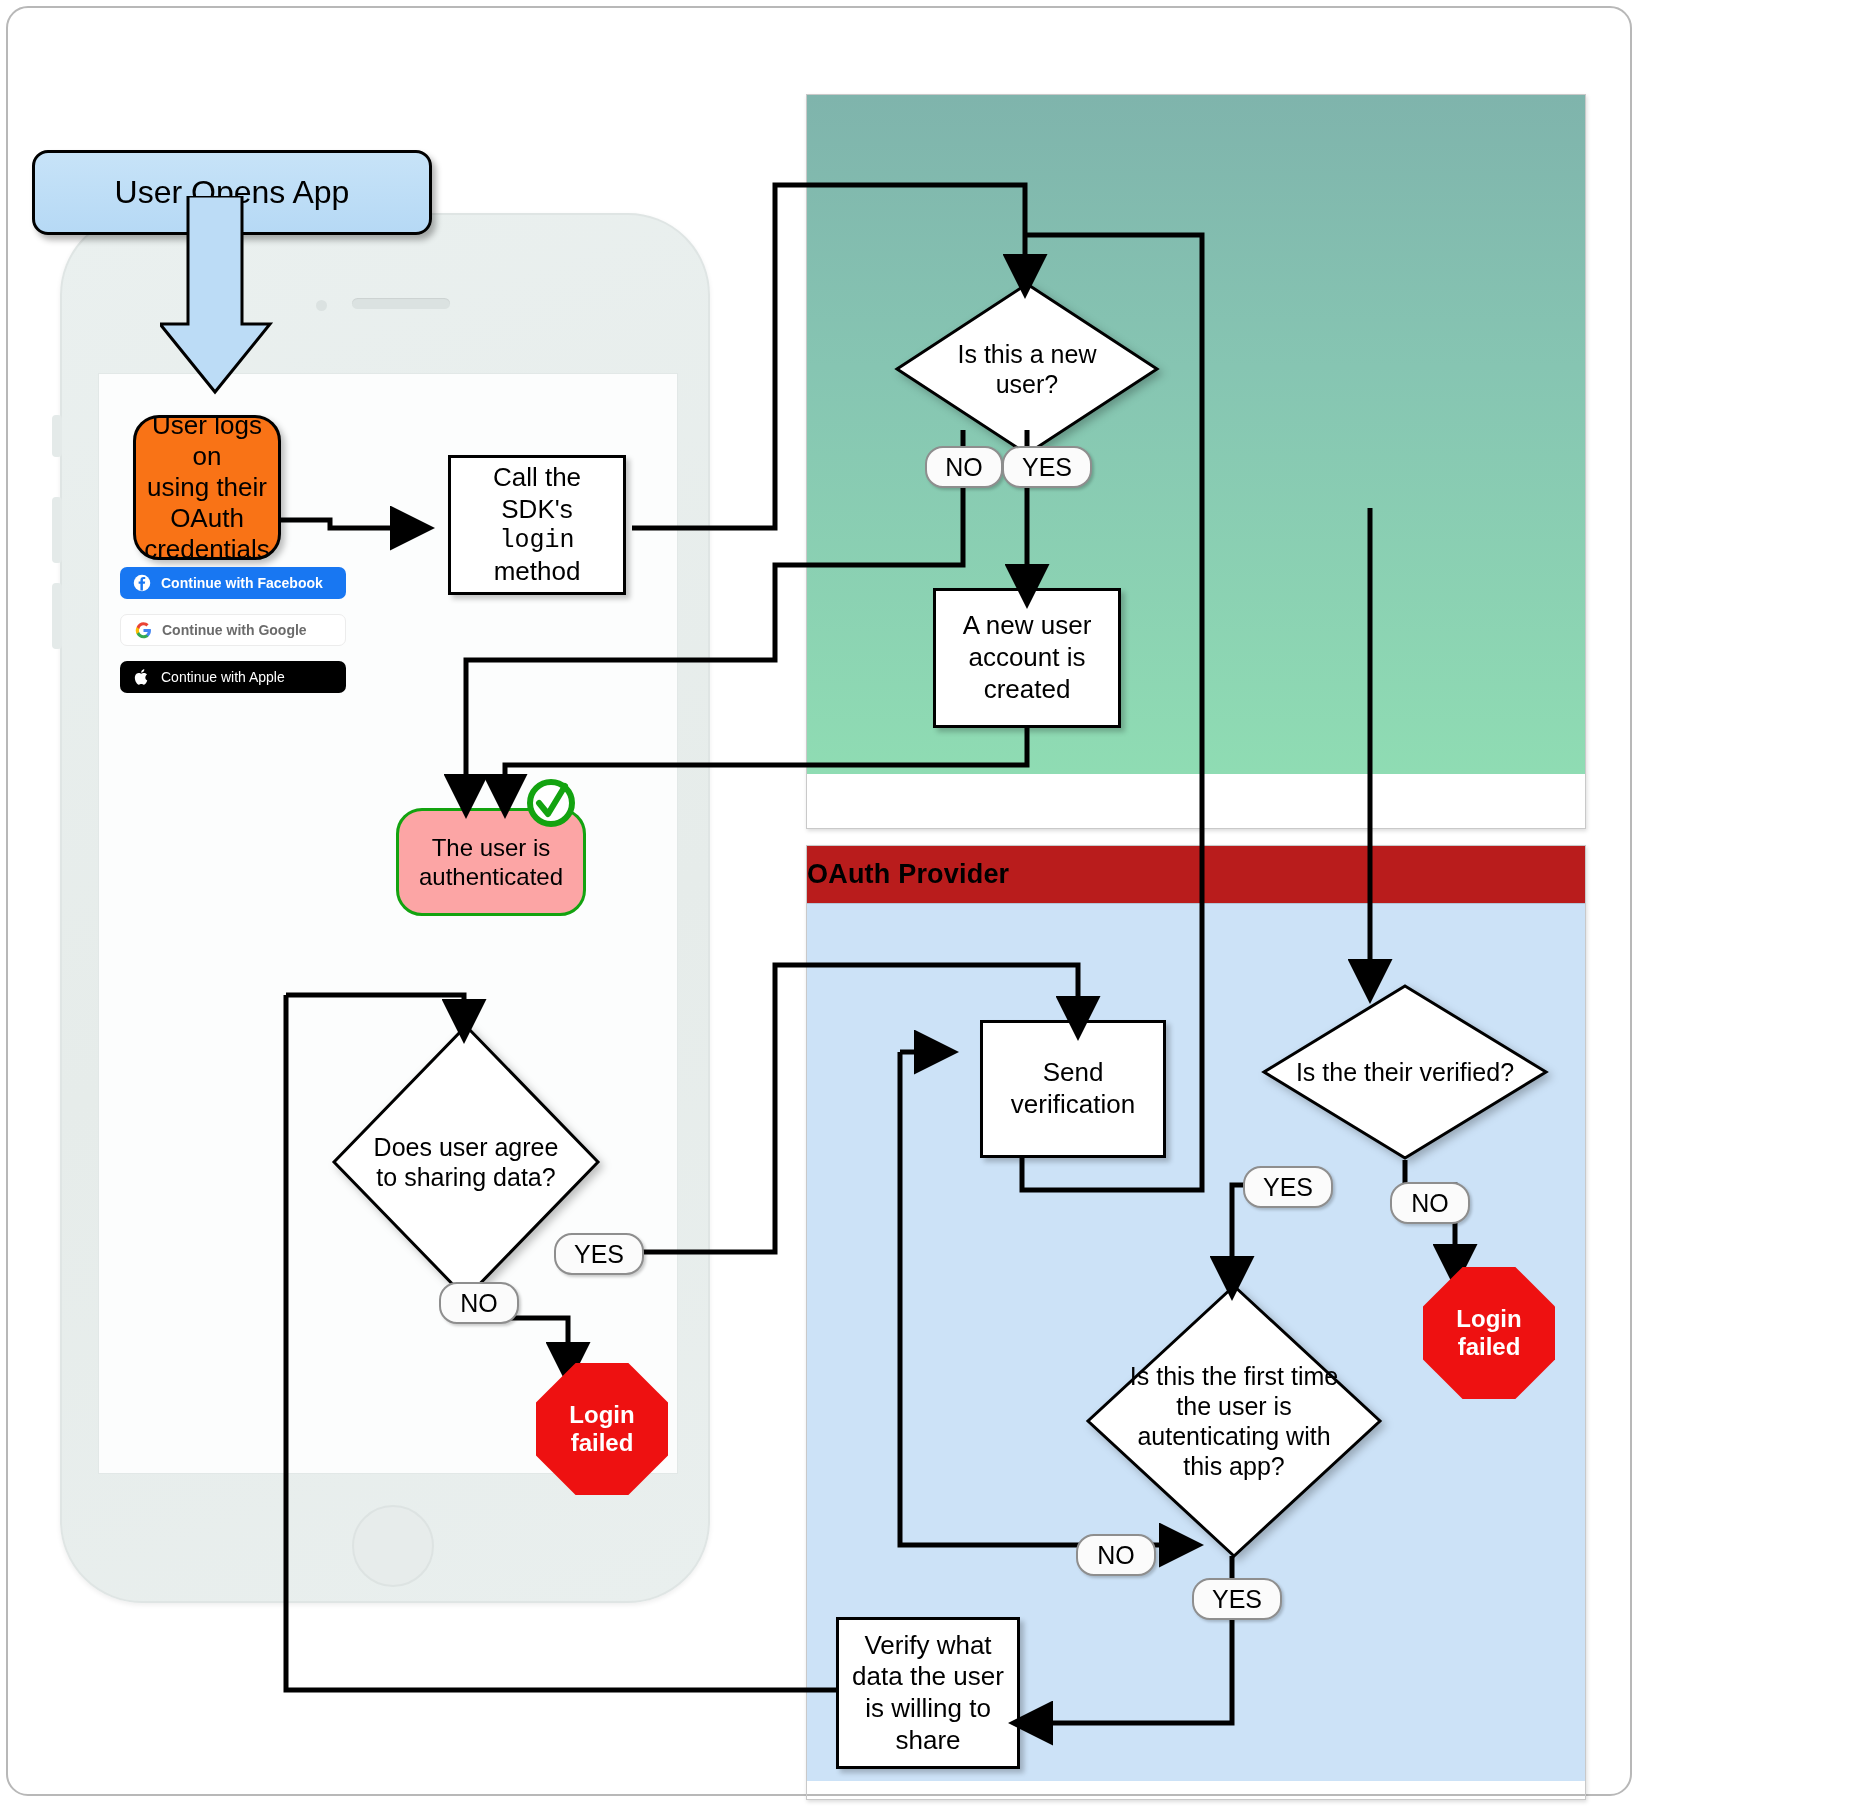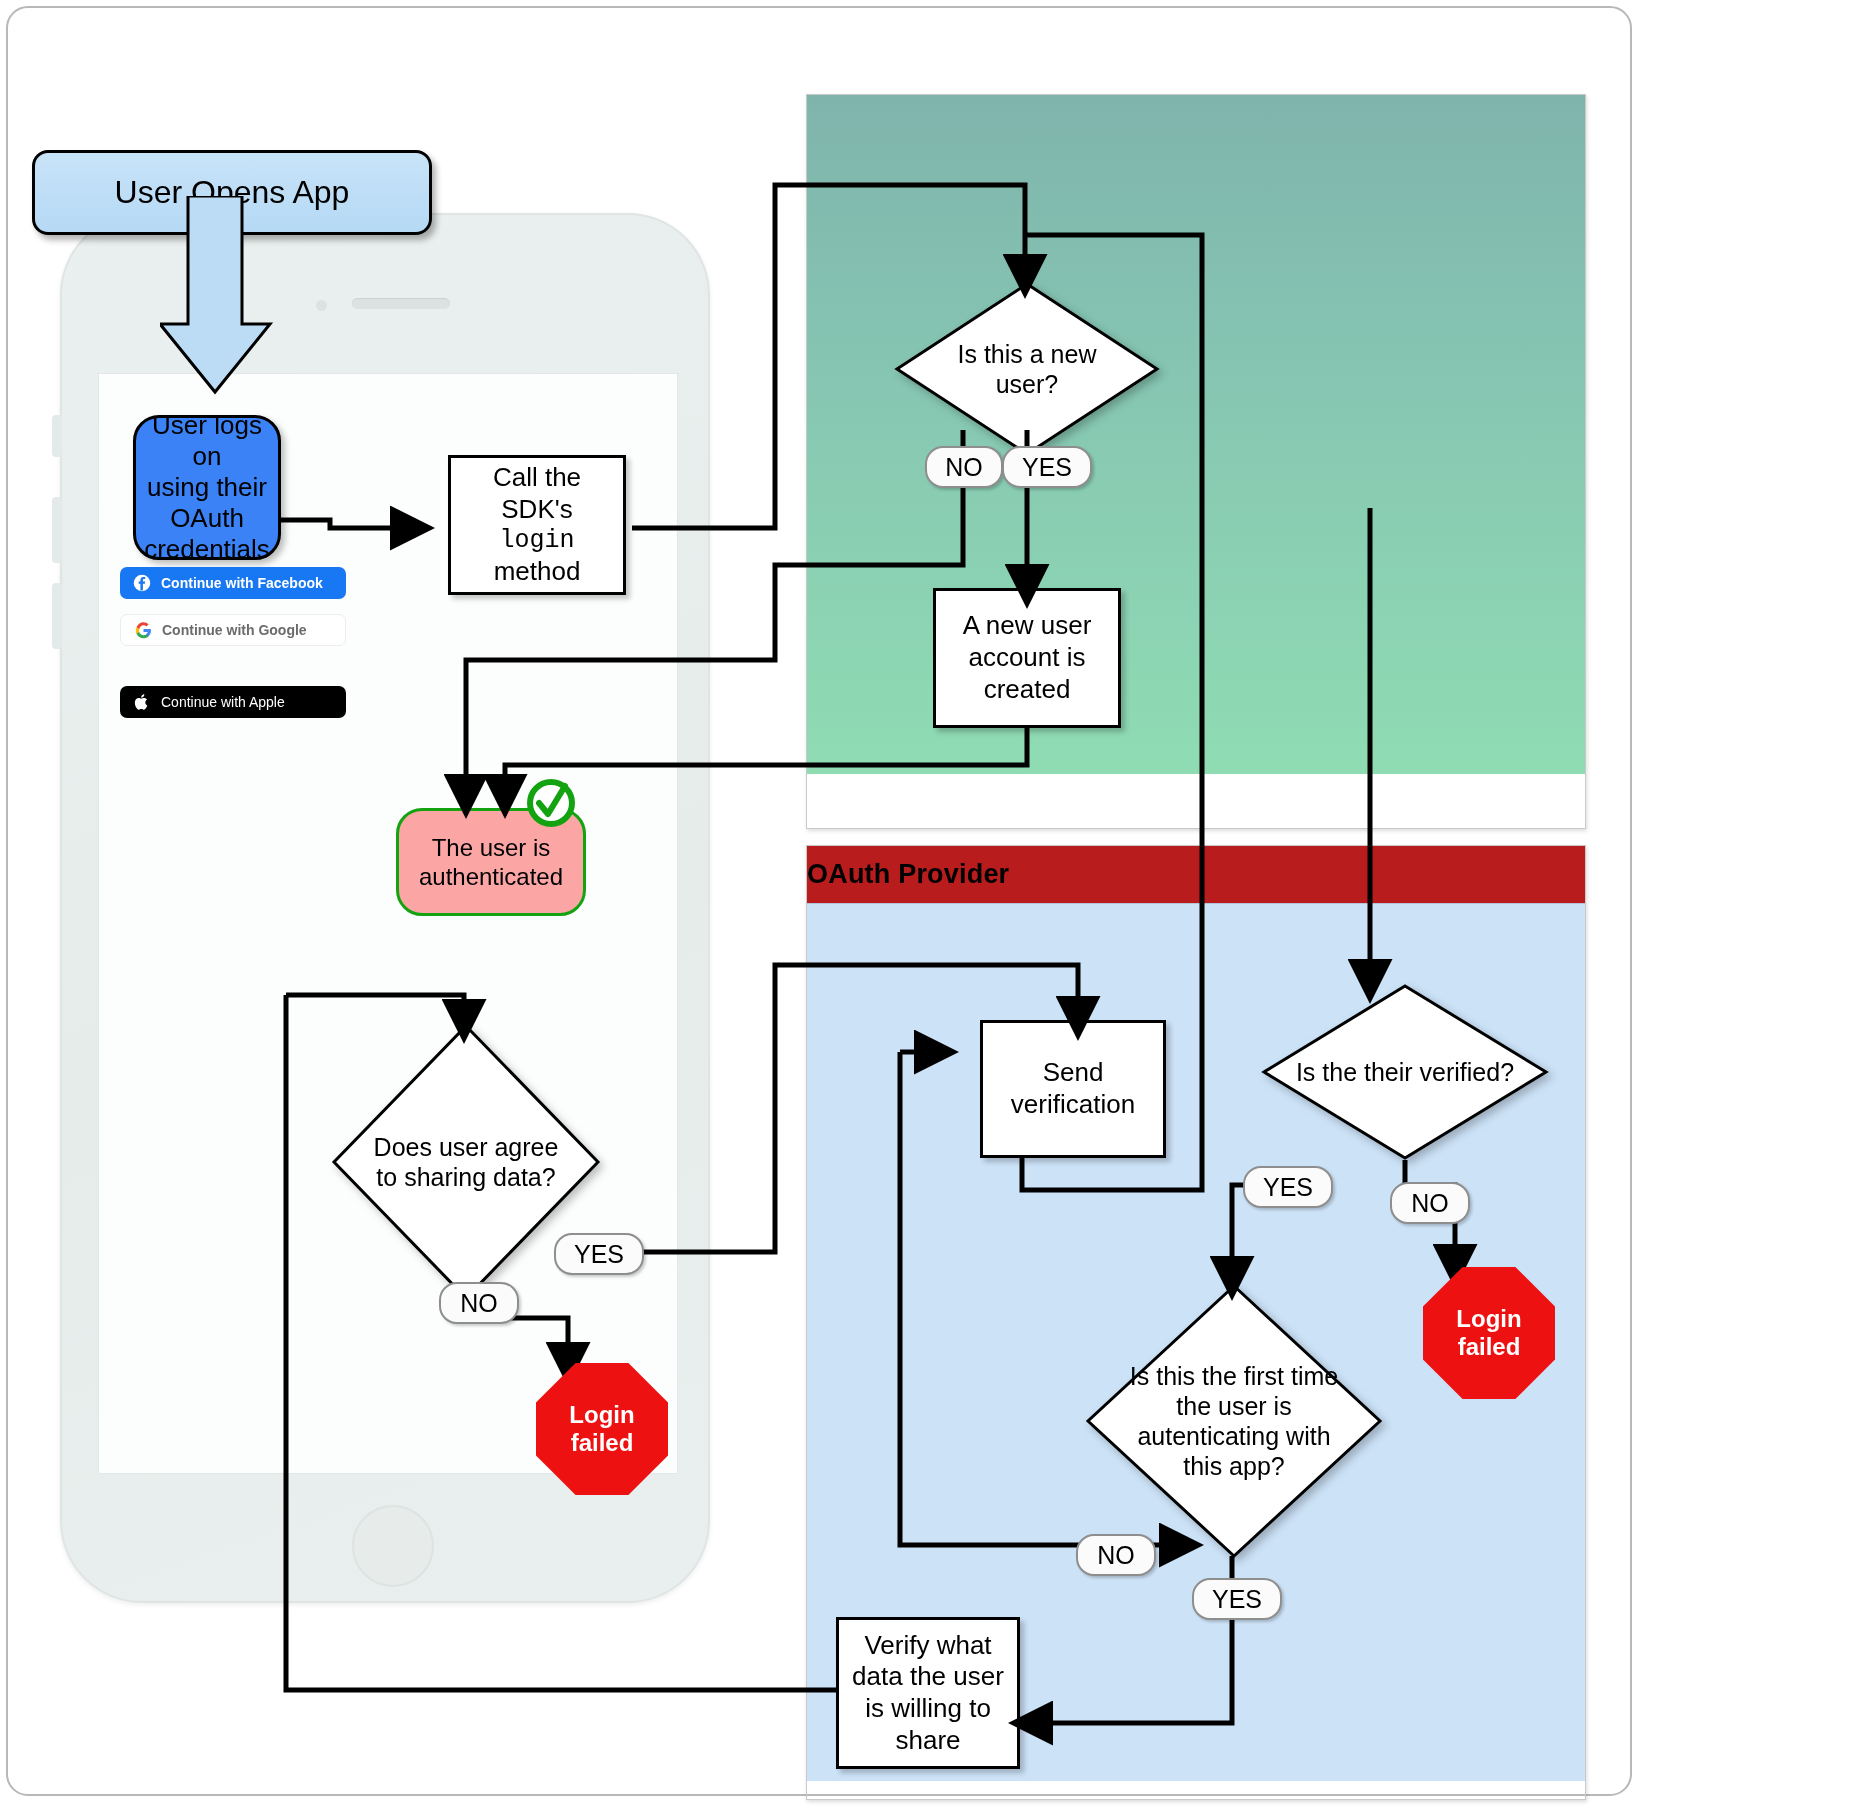--- a/index.html
+++ b/index.html
@@ -43,21 +43,21 @@
     border-bottom:1px solid #b3c4d6;}
   #lane-oauth .lane-body{height:877px;background:#cce2f7;}
 
   
   .node{position:absolute;box-sizing:border-box;display:flex;align-items:center;
     justify-content:center;text-align:center;color:#000;}
 
   .rect{background:#fff;border:3px solid #000;font-size:26px;line-height:1.22;
     box-shadow:4px 4px 5px rgba(0,0,0,.22);padding:6px;}
 
-  .rounded{background:#3b82f6;border:3px solid #000;border-radius:26px;font-size:26px;
+  .rounded{background:#f97316;border:3px solid #000;border-radius:26px;font-size:26px;
     line-height:1.2;box-shadow:4px 4px 6px rgba(0,0,0,.25);padding:6px;}
 
   .banner{background:linear-gradient(180deg,#c7e3f8 0%,#b6d9f5 100%);border:3px solid #000;
     border-radius:16px;font-size:32px;box-shadow:4px 5px 6px rgba(0,0,0,.3);}
 
   .green-box{background:#fca5a5;border:3px solid #13a310;border-radius:26px;font-size:24px;
     line-height:1.22;}
 
   .diamond-wrap{position:absolute;}
   .diamond-wrap svg{position:absolute;left:0;top:0;overflow:visible;}
@@ -195,21 +195,21 @@
       <svg width="17" height="17" viewBox="0 0 48 48">
         <path fill="#4285F4" d="M45 24c0-1.6-.15-3.1-.4-4.5H24v8.6h11.8c-.5 2.7-2 5-4.3 6.6v5.5h7c4.1-3.8 6.5-9.4 6.5-16.2z"></path>
         <path fill="#34A853" d="M24 46c5.8 0 10.7-1.9 14.3-5.2l-7-5.5c-1.9 1.3-4.4 2.1-7.3 2.1-5.6 0-10.4-3.8-12.1-8.9H4.7v5.6C8.3 41.3 15.6 46 24 46z"></path>
         <path fill="#FBBC05" d="M11.9 28.5c-.4-1.3-.7-2.7-.7-4.5s.25-3.2.7-4.5v-5.6H4.7C3.1 17.1 2 20.4 2 24s1.1 6.9 2.7 10.1z"></path>
         <path fill="#EA4335" d="M24 9.5c3.2 0 6 1.1 8.2 3.2l6.2-6.2C34.7 3.1 29.8 1 24 1 15.6 1 8.3 5.7 4.7 13.9l7.2 5.6C13.6 14.4 18.4 9.5 24 9.5z"></path>
       </svg>
     </span>
     <span>Continue with Google</span>
   </div>
 
-  <div class="social ap" style="left:120px;top:661px;width:226px;height:32px;margin-top:25px;">
+  <div class="social ap" style="left:120px;top:661px;width:226px;height:32px;">
     <span class="sicon">
       <svg width="16" height="18" viewBox="0 0 24 28" fill="#fff">
         <path d="M17.2 14.8c0-3.1 2.5-4.6 2.6-4.7-1.4-2.1-3.6-2.4-4.4-2.4-1.9-.2-3.6 1.1-4.6 1.1s-2.4-1.1-4-1c-2 0-3.9 1.2-5 3-2.1 3.7-.5 9.2 1.5 12.2 1 1.5 2.2 3.1 3.8 3 1.5-.06 2.1-1 3.9-1s2.3 1 3.9.95c1.6 0 2.6-1.5 3.6-3 1.1-1.7 1.6-3.4 1.6-3.5-.04 0-3-1.2-3-4.65z"></path>
         <path d="M14.4 5.6c.85-1 1.4-2.4 1.25-3.8-1.2.05-2.7.8-3.55 1.8-.8.9-1.45 2.35-1.3 3.7 1.35.1 2.7-.7 3.6-1.7z"></path>
       </svg>
     </span>
     <span>Continue with Apple</span>
   </div>
 
   <div class="node rect" style="left:448px;top:455px;width:178px;height:140px;flex-direction:column;">

